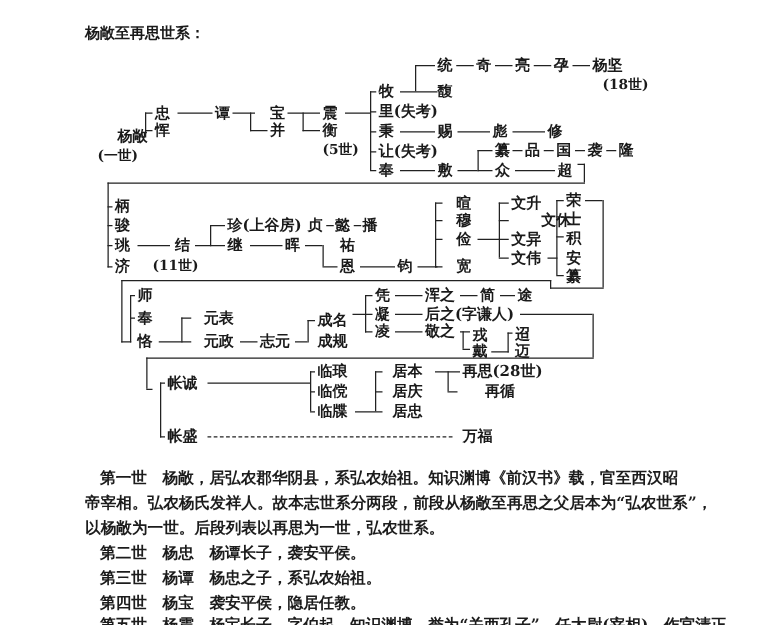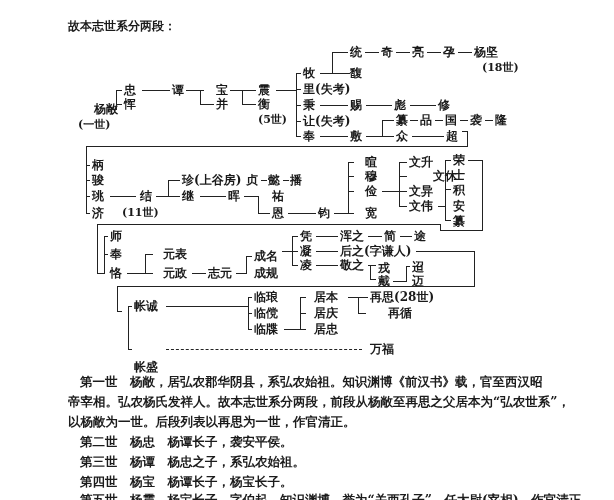--- a/index.html
+++ b/index.html
@@ -14,21 +14,21 @@
   .ln { position: absolute; background: #222; }
   .h { height: 1px; }
   .v { width: 1px; }
   .dash { position: absolute; height: 0; border-top: 1px dashed #222; }
   .para { position: absolute; left: 80px; font-size: 12.5px; line-height: 20px; white-space: nowrap; font-weight: bold; color: #1c1c1c; }
   .title { position: absolute; left: 68px; top: 18px; font-size: 12px; font-weight: bold; }
 </style>
 </head>
 <body>
 
-<div class="title">故本志世系分两段：</div>
+<div class="title">杨敞至再思世系：</div>
 
 <div>
 
   <span class="t" style="left:94px;top:102px">杨敞</span>
   <span class="t sm" style="left:78px;top:118px">(一世)</span>
   <div class="ln h" style="left:108px;top:109px;width:8px"></div>
   <div class="ln v" style="left:116px;top:90px;height:20px"></div>
   <div class="ln h" style="left:116px;top:90px;width:6px"></div>
   <div class="ln h" style="left:116px;top:104px;width:6px"></div>
   <span class="t" style="left:124px;top:83px">忠</span>
@@ -229,21 +229,21 @@
   <span class="t" style="left:412px;top:260px">迢</span>
   <span class="t" style="left:412px;top:274px">迈</span>
   <div class="ln h" style="left:117px;top:286px;width:358px"></div>
   <div class="ln v" style="left:117px;top:286px;height:25px"></div>
 
   <div class="ln h" style="left:117px;top:311px;width:5px"></div>
   <div class="ln v" style="left:128px;top:306px;height:44px"></div>
   <div class="ln h" style="left:128px;top:306px;width:4px"></div>
   <div class="ln h" style="left:128px;top:349px;width:4px"></div>
   <span class="t" style="left:134px;top:299px">帐诚</span>
-  <span class="t" style="left:134px;top:360px">帐盛</span>
+  <span class="t" style="left:134px;top:342px">帐盛</span>
   <div class="ln h" style="left:166px;top:306px;width:82px"></div>
   <div class="ln v" style="left:248px;top:297px;height:32px"></div>
   <div class="ln h" style="left:248px;top:297px;width:4px"></div>
   <div class="ln h" style="left:248px;top:313px;width:4px"></div>
   <div class="ln h" style="left:248px;top:329px;width:4px"></div>
   <span class="t" style="left:254px;top:290px">临琅</span>
   <span class="t" style="left:254px;top:306px">临傥</span>
   <span class="t" style="left:254px;top:322px">临牒</span>
   <div class="ln h" style="left:284px;top:329px;width:16px"></div>
   <div class="ln v" style="left:300px;top:297px;height:32px"></div>
@@ -258,18 +258,18 @@
   <div class="ln h" style="left:358px;top:313px;width:8px"></div>
   <span class="t" style="left:370px;top:290px">再思(28世)</span>
   <span class="t" style="left:388px;top:306px">再循</span>
   <div class="dash" style="left:166px;top:349px;width:196px"></div>
   <span class="t" style="left:370px;top:342px">万福</span>
 </div>
 
 <div>
   <div class="para" style="top:372px">第一世　杨敞，居弘农郡华阴县，系弘农始祖。知识渊博《前汉书》载，官至西汉昭</div>
   <div class="para" style="top:392px;left:68px">帝宰相。弘农杨氏发祥人。故本志世系分两段，前段从杨敞至再思之父居本为“弘农世系”，</div>
-  <div class="para" style="top:412px;left:68px">以杨敞为一世。后段列表以再思为一世，作官清正。</div>
+  <div class="para" style="top:412px;left:68px">以杨敞为一世。后段列表以再思为一世，弘农世系。</div>
   <div class="para" style="top:432px">第二世　杨忠　杨谭长子，袭安平侯。</div>
   <div class="para" style="top:452px">第三世　杨谭　杨忠之子，系弘农始祖。</div>
-  <div class="para" style="top:472px">第四世　杨宝　杨谭长子，杨宝长子。</div>
+  <div class="para" style="top:472px">第四世　杨宝　袭安平侯，隐居任教。</div>
   <div class="para" style="top:490px">第五世　杨震　杨宝长子，字伯起，知识渊博，誉为“关西孔子”，任太尉(宰相)，作官清正</div>
 </div>
 
 </body></html>

